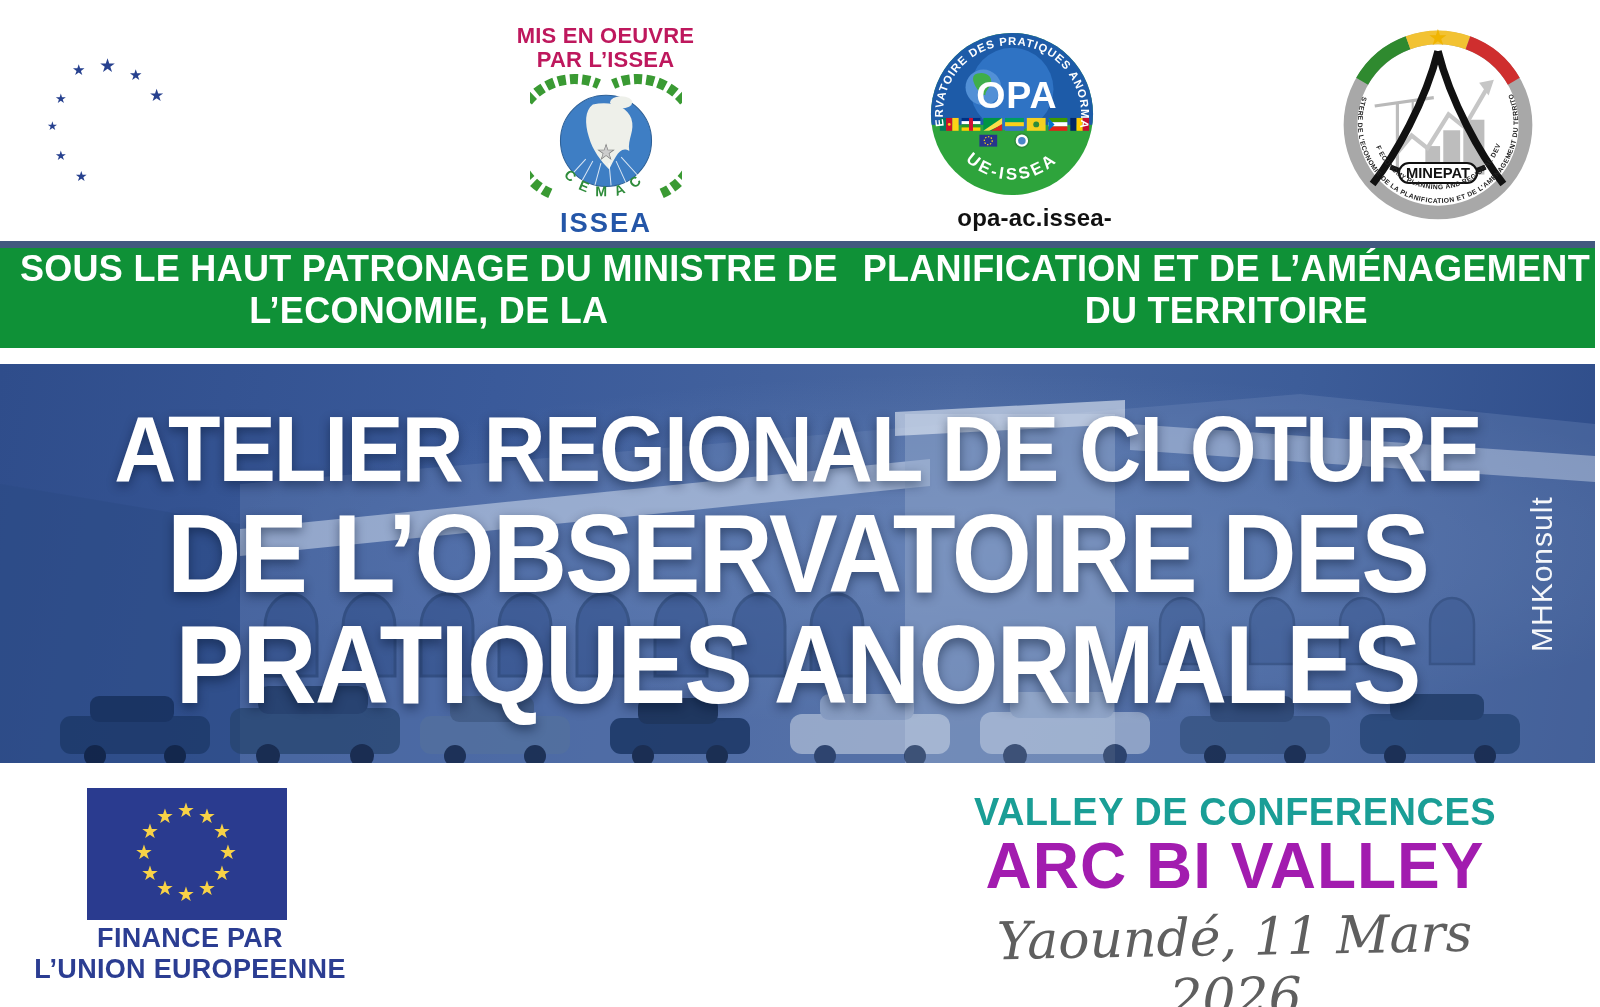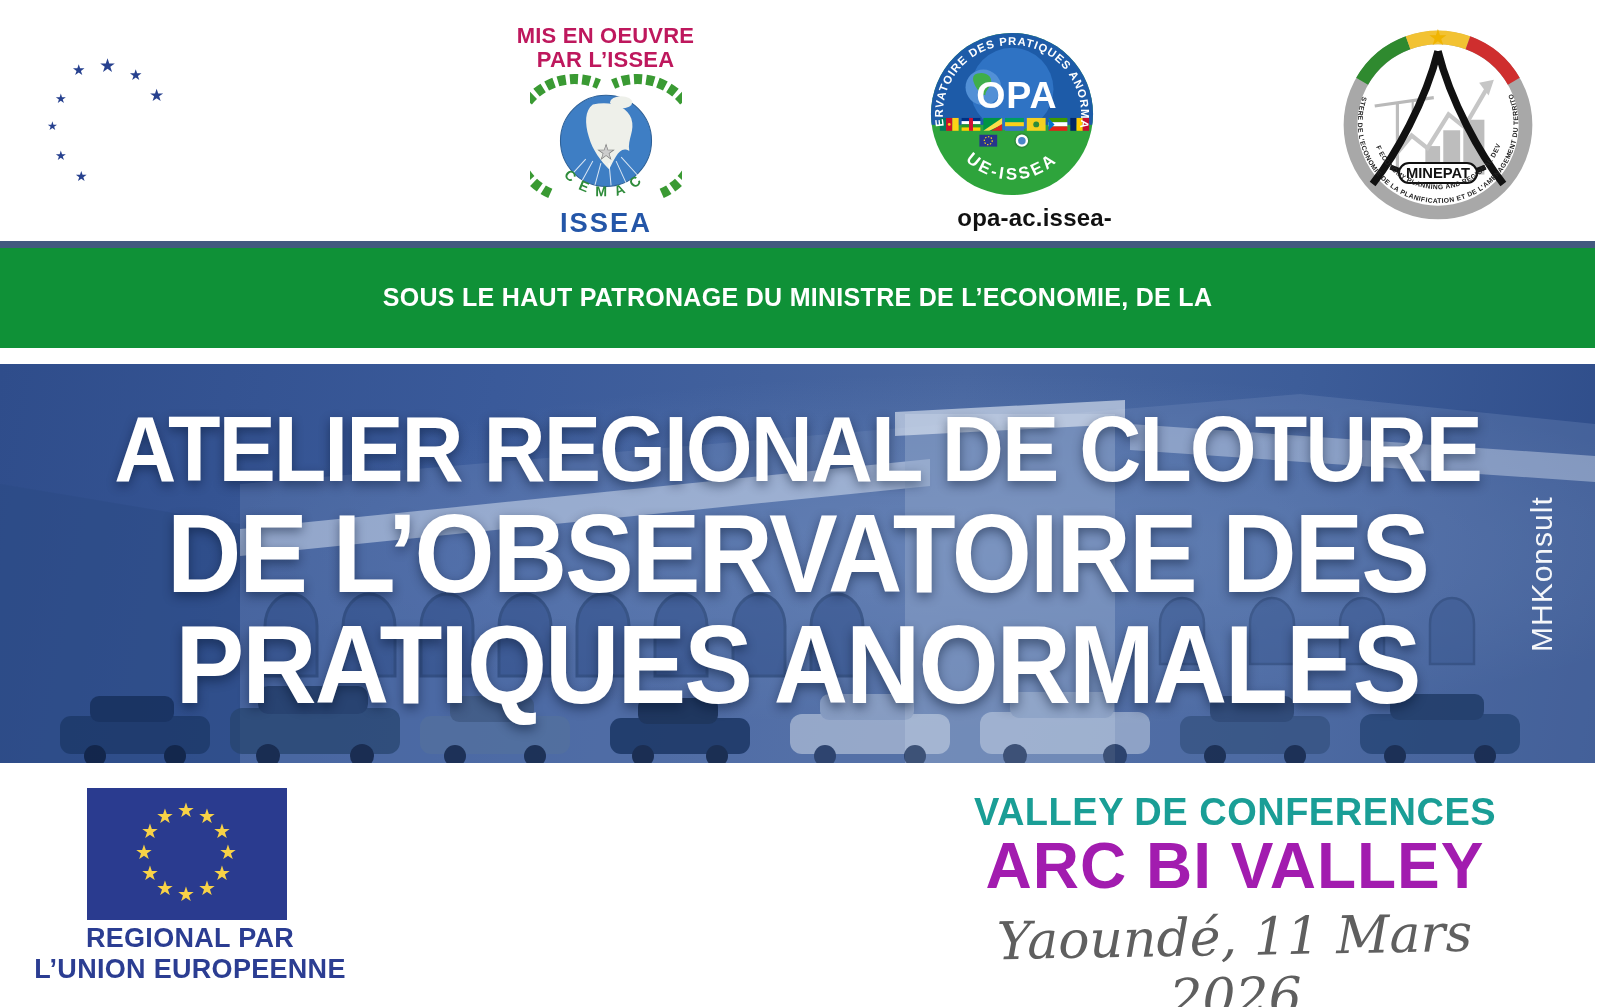--- a/index.html
+++ b/index.html
@@ -14,22 +14,22 @@
   .gg-text{position:absolute;left:58px;top:48px;font-weight:700;font-size:45px;
            color:#27418f;line-height:1.03;letter-spacing:-1px;}
   .issea{position:absolute;left:488px;top:24px;width:235px;text-align:center;}
   .issea-caption{font-size:22px;font-weight:800;color:#be185d;line-height:1.1;letter-spacing:.2px;}
   .opa{position:absolute;left:912px;top:30px;width:200px;text-align:center;}
   .opa-url{margin-top:2px;font-size:24px;font-weight:700;color:#111;letter-spacing:.2px;text-align:right;}
   .minepat{position:absolute;left:1338px;top:28px;width:200px;text-align:center;}
   
   .divider{position:absolute;top:241px;left:0;width:1595px;height:7px;background:#42597f;}
   .banner{position:absolute;top:248px;left:0;width:1595px;height:100px;background:#0f9137;
-          color:#fff;display:flex;flex-direction:column;justify-content:center;text-align:center;
-          font-weight:800;font-size:25px;line-height:1.18;letter-spacing:.3px;}
+          color:#fff;display:flex;flex-direction:row;justify-content:center;text-align:center;
+          font-weight:800;font-size:36px;line-height:1.18;letter-spacing:.3px;}
   
   .photo{position:absolute;top:348px;left:0;width:1595px;height:415px;overflow:hidden;
          background:
            radial-gradient(ellipse at 62% 45%, rgba(150,180,225,.33), rgba(0,0,0,0) 55%),
            linear-gradient(100deg,#2f4d8b 0%,#3a5a9a 30%,#48669f 58%,#3d5d99 78%,#2e4c89 100%); margin-top: 16px;}
   .photo svg.bg{position:absolute;left:0;top:0;}
   .title{position:absolute;left:0;top:38px;width:100%;text-align:center;color:#fff;
          font-weight:800;transform:scaleY(1.08);transform-origin:50% 0;
          text-shadow:0 4px 10px rgba(0,15,40,.45);}
   .t1{font-size:86px;letter-spacing:-2px;line-height:1.0;}
@@ -180,20 +180,21 @@
       <text font-size="6.4" font-weight="bold" fill="#222222" letter-spacing=".4">
         <textPath href="#mnEn" startOffset="50%" text-anchor="middle">MINISTRY OF ECONOMY PLANNING AND REGIONAL DEVELOPMENT</textPath>
       </text>
     </svg>
   </div>
 </div>
 
 <div class="divider"></div>
 <div class="banner">
   <div>SOUS LE HAUT PATRONAGE DU MINISTRE DE L’ECONOMIE, DE LA</div>
+  <div>PLANIFICATION ET DE L’AMÉNAGEMENT DU TERRITOIRE</div>
 </div>
 
 <div class="photo">
   <svg class="bg" width="1595" height="415" viewBox="0 0 1595 415">
     <g>
       <polygon points="0,120 240,160 240,415 0,415" fill="#2c4a85" opacity=".55"></polygon>
       <polygon points="240,120 1300,30 1595,60 1595,415 240,415" fill="#6d88b6" opacity=".35"></polygon>
       <polygon points="240,165 930,95 930,122 240,192" fill="#dce6f3" opacity=".5"></polygon>
       <polygon points="1130,60 1595,92 1595,118 1130,86" fill="#cfd9ea" opacity=".45"></polygon>
       <rect x="905" y="50" width="210" height="365" fill="#8fa6c9" opacity=".5"></rect>
@@ -283,21 +284,21 @@
     <span class="eu-star" style="left:126px;top:75px;">★</span>
     <span class="eu-star" style="left:111px;top:90px;">★</span>
     <span class="eu-star" style="left:90px;top:96px;">★</span>
     <span class="eu-star" style="left:69px;top:90px;">★</span>
     <span class="eu-star" style="left:54px;top:75px;">★</span>
     <span class="eu-star" style="left:48px;top:54px;">★</span>
     <span class="eu-star" style="left:54px;top:33px;">★</span>
     <span class="eu-star" style="left:69px;top:18px;">★</span>
   </div>
   <div class="eu-text">
-    <div>REGIONAL PAR</div>
+    <div>FINANCE PAR</div>
     <div>L’UNION EUROPEENNE</div>
   </div>
   <div class="venue">
     <div class="v1">VALLEY DE CONFERENCES</div>
     <div class="v2">ARC BI VALLEY</div>
     <div class="vdate">Yaoundé, 11 Mars 2026</div>
   </div>
 </div>
 
 </body></html>

